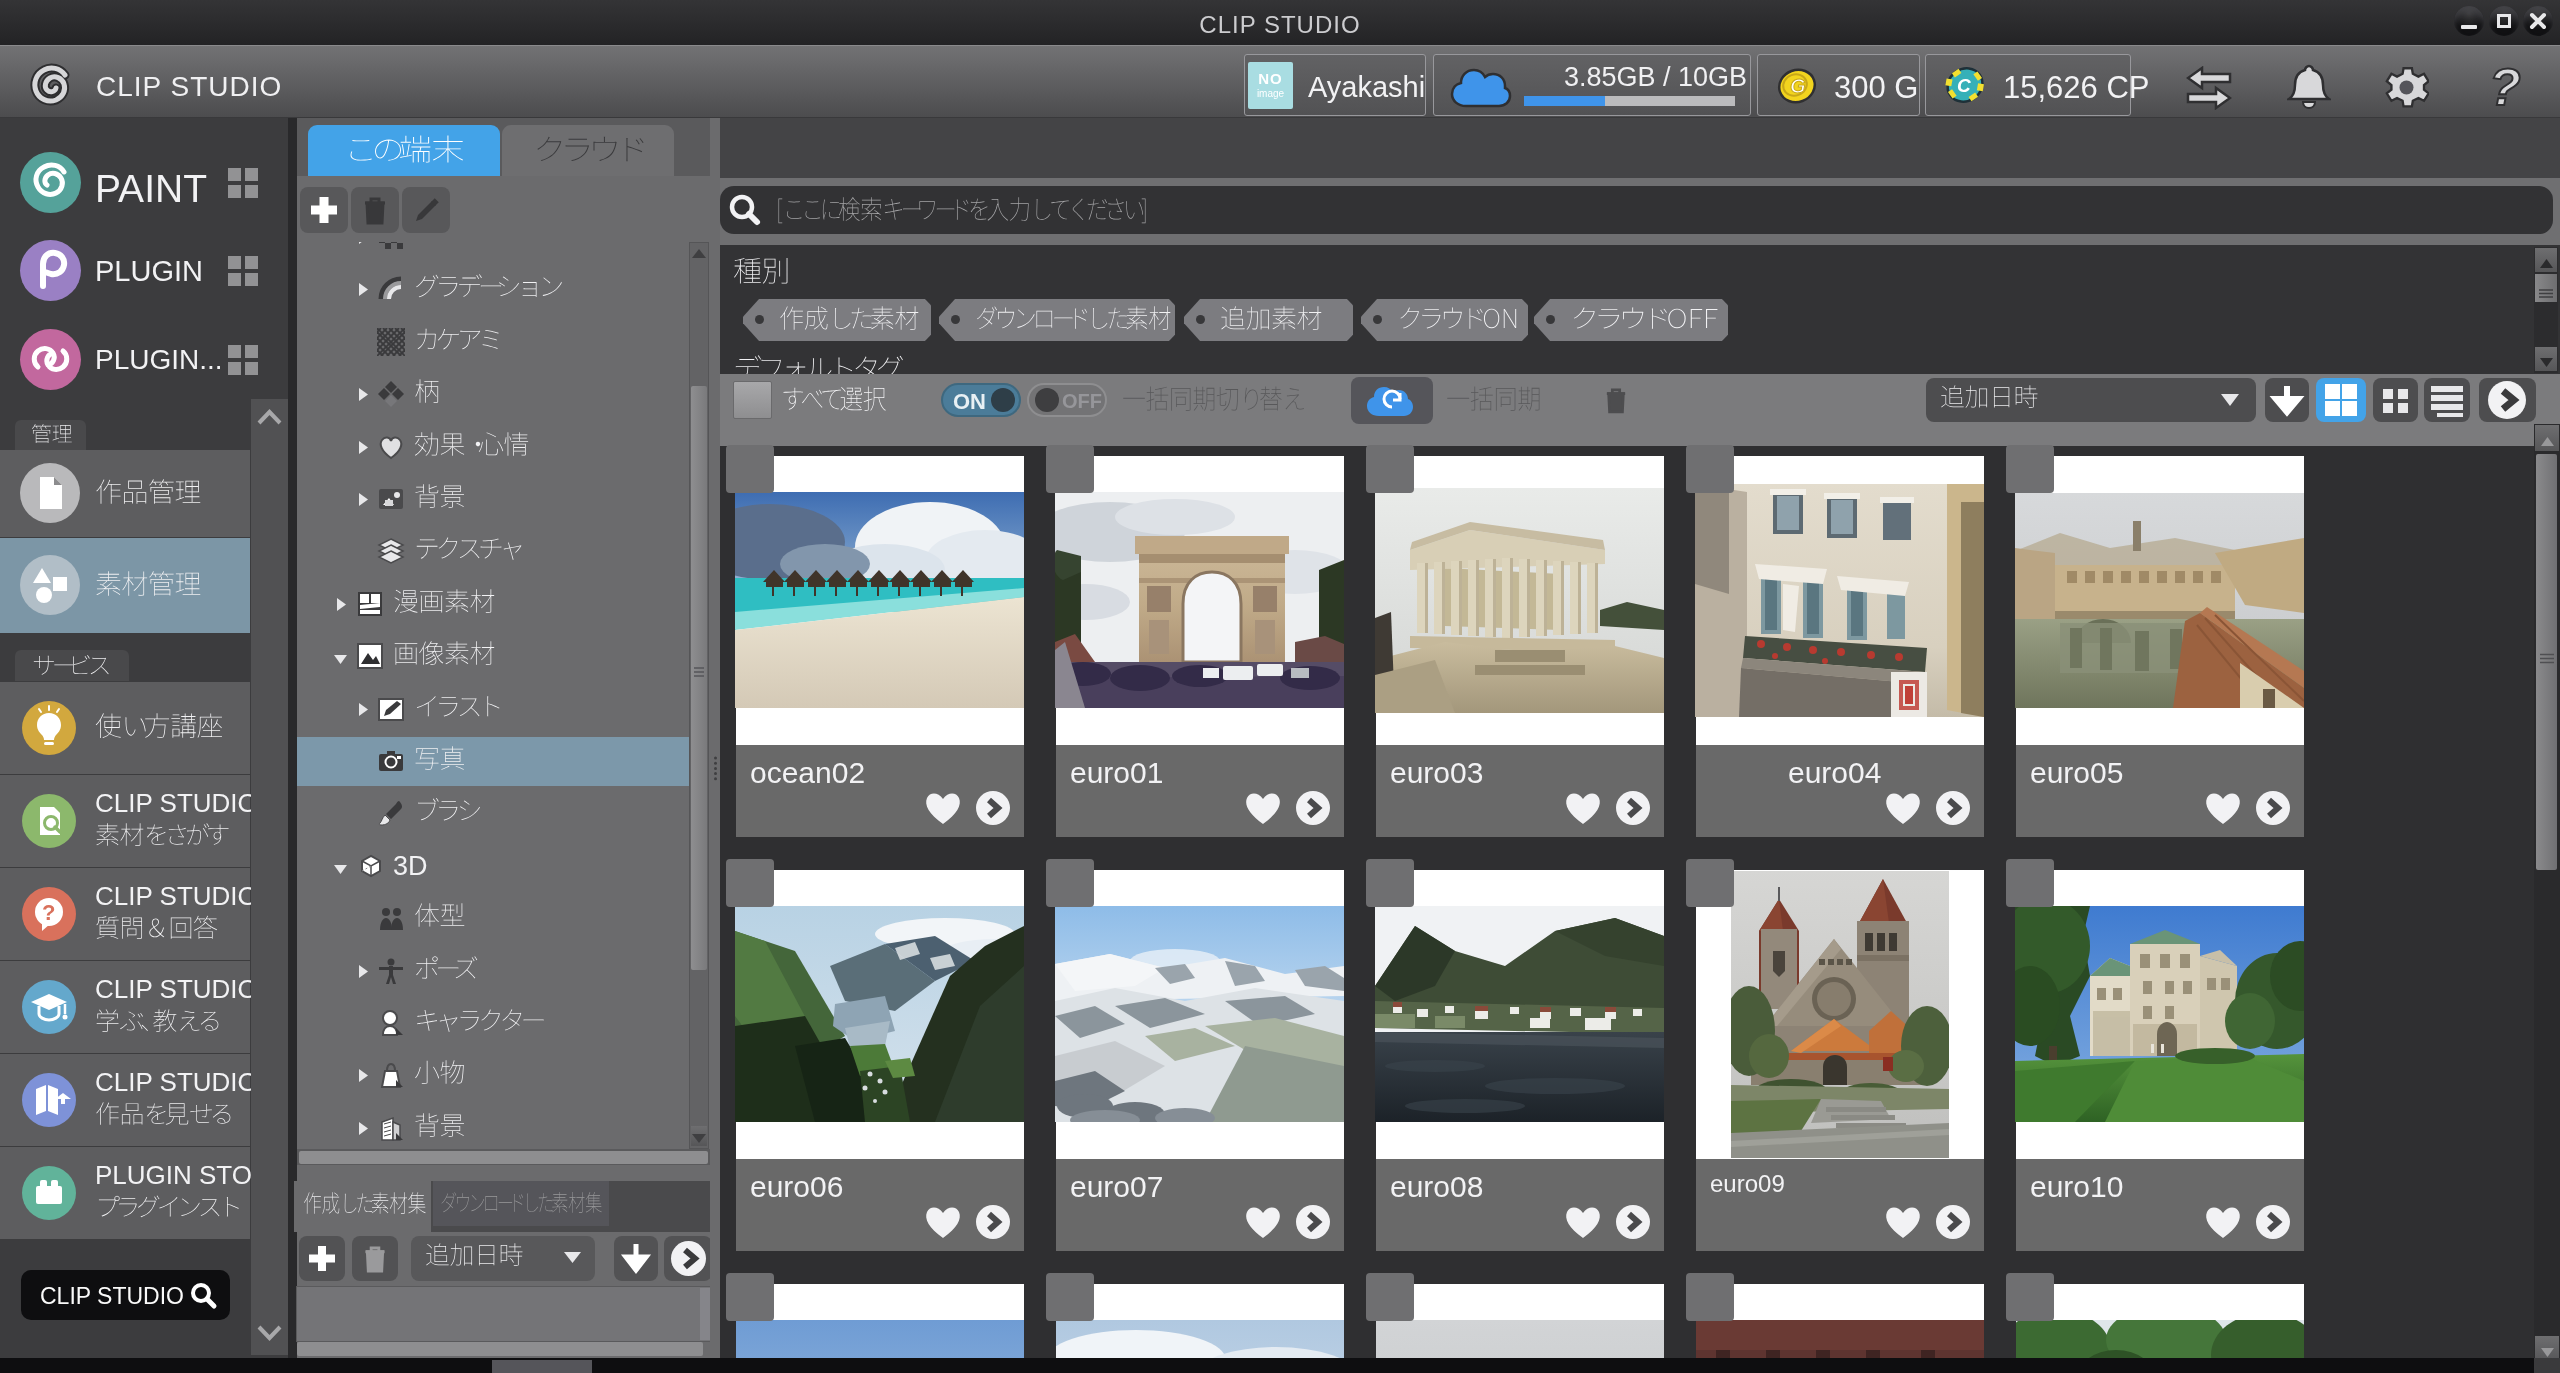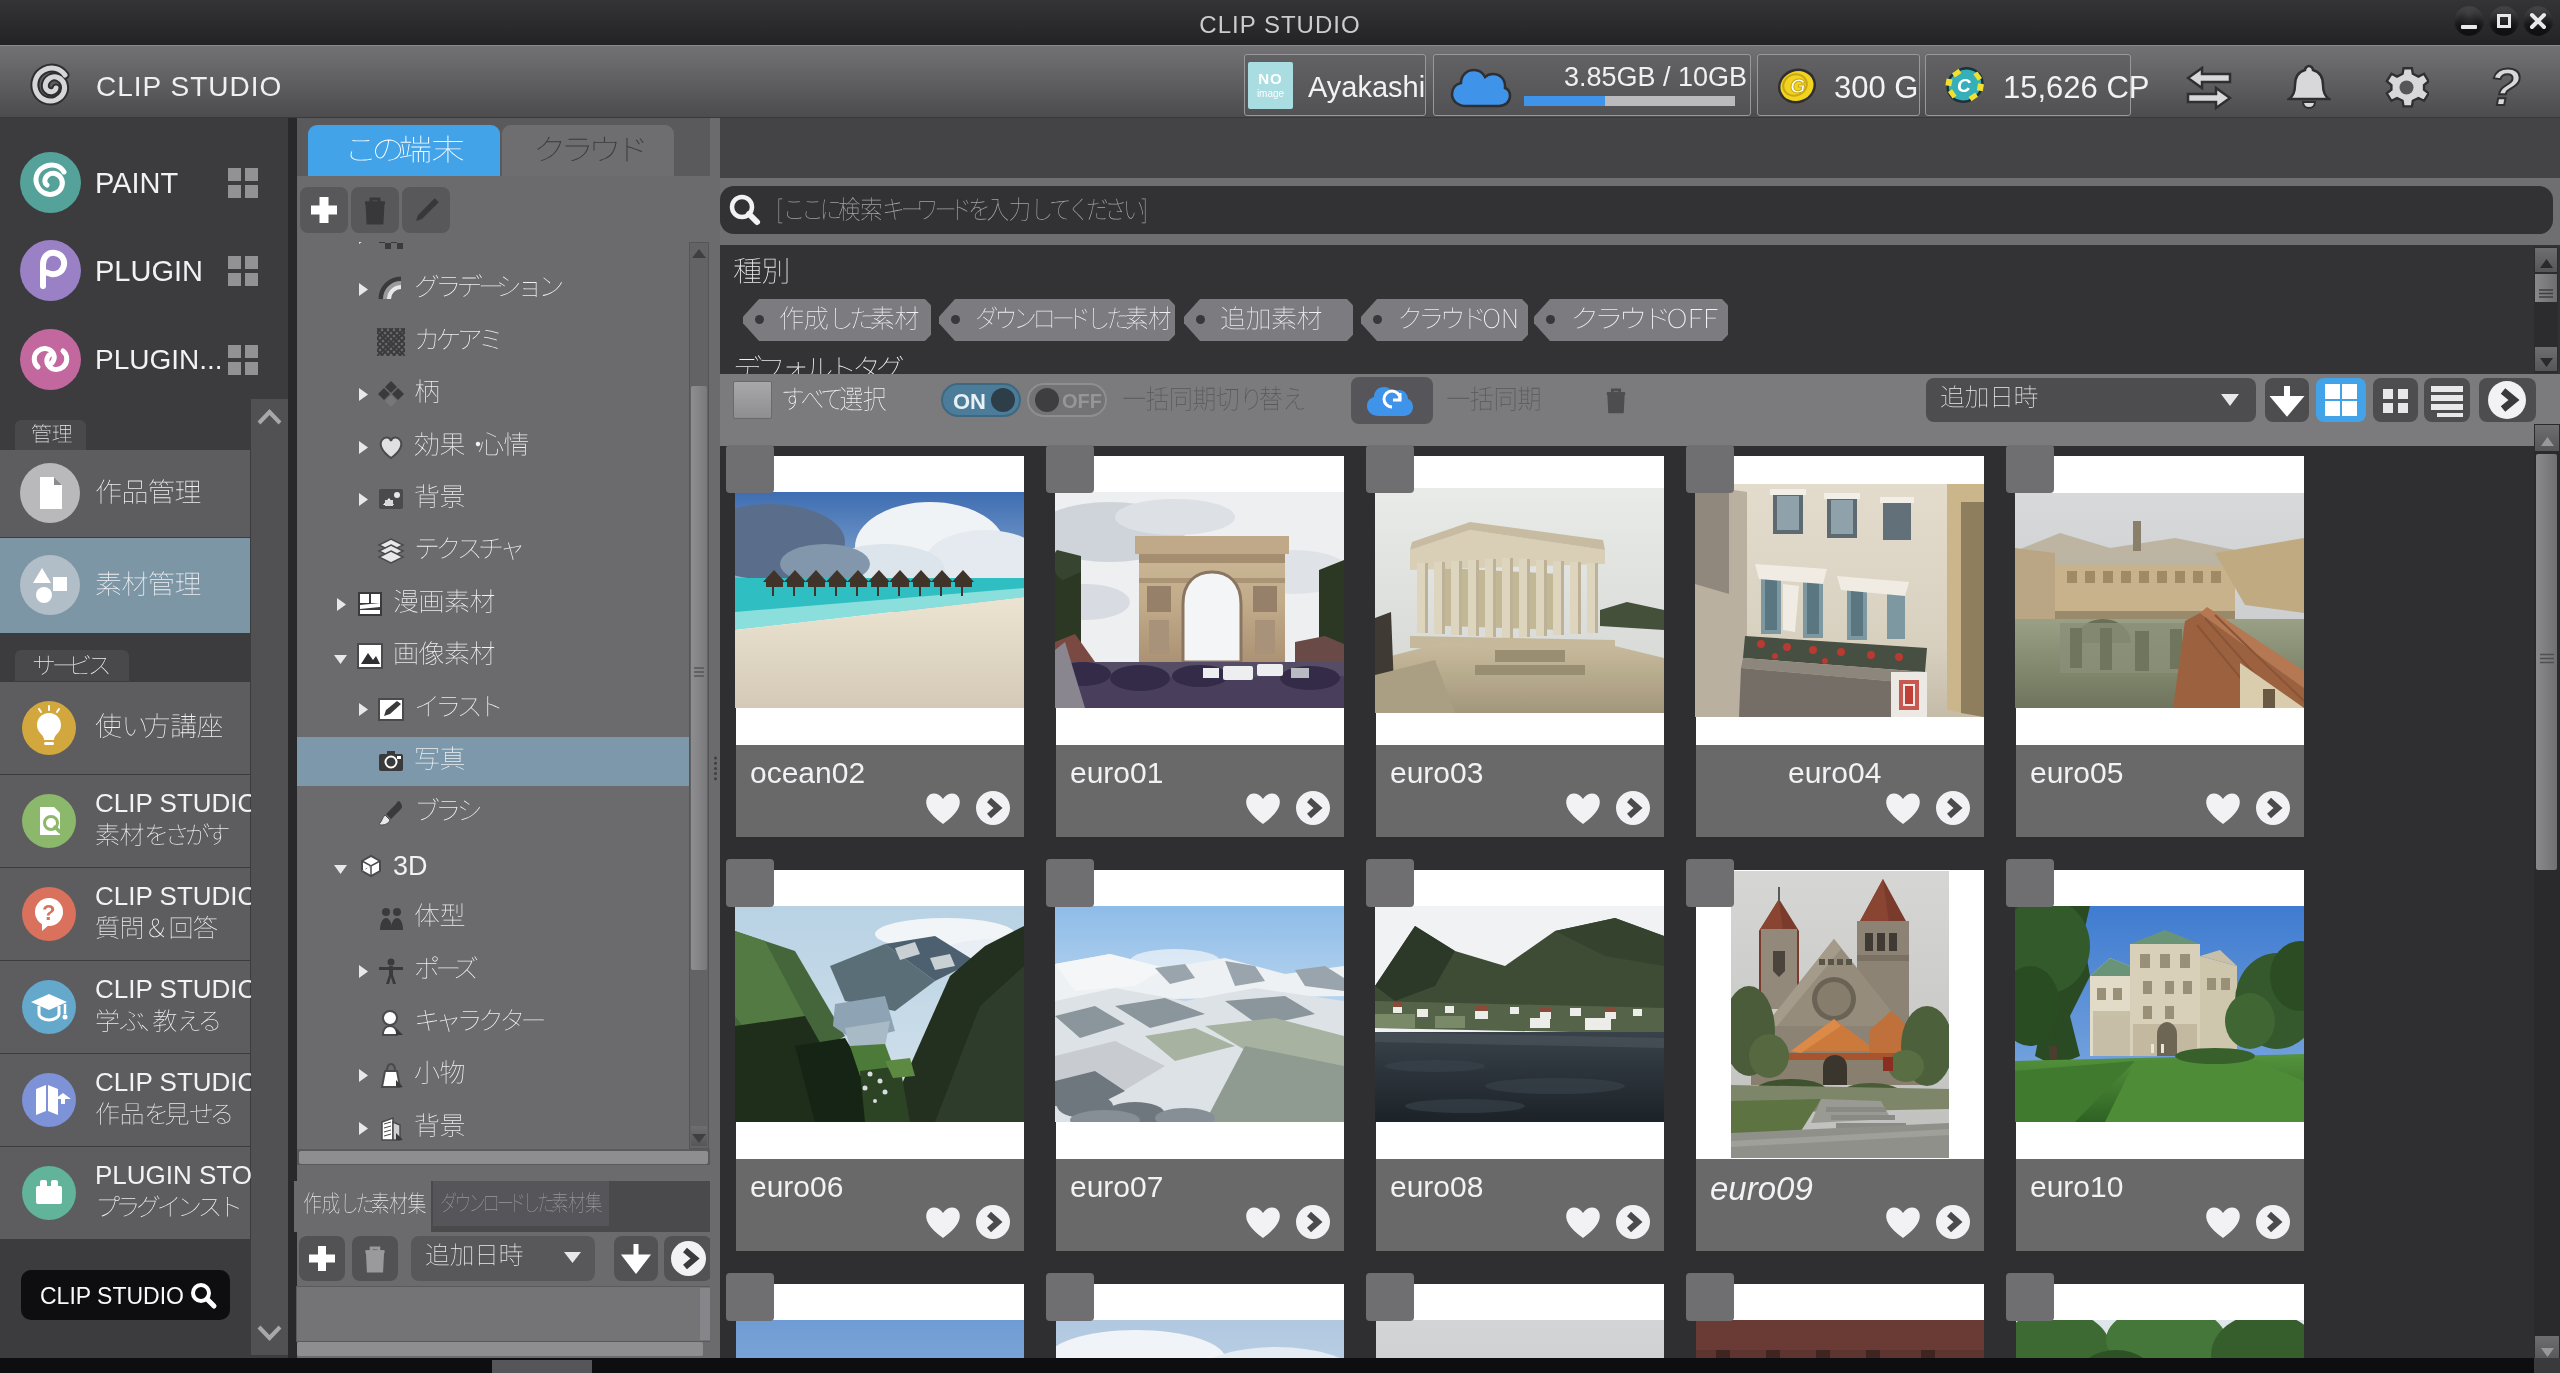--- a/index.html
+++ b/index.html
@@ -70,21 +70,21 @@
       <path d="M18 2 L27 2 L28 8 C30 9 32 10 34 11 L40 8 L45 16 L40 20 C40 22 40 23 40 25 L45 29 L40 37 L34 34 C32 35 30 36 28 37 L27 43 L18 43 L17 37 C15 36 13 35 11 34 L5 37 L0 29 L5 25 C5 23 5 22 5 20 L0 16 L5 8 L11 11 C13 10 15 9 17 8 Z" transform="translate(0,0) scale(0.93) translate(3,1.5)" fill="#d8d8da" stroke="#2f2f31" stroke-width="2.5"></path>
       <circle cx="22.5" cy="22.5" r="7" fill="#55555a"></circle>
     </svg></div>
 <div style="position:absolute;left:2487px;top:63px"><svg width="42" height="50" viewBox="0 0 42 50">
       <text x="2" y="42" font-size="52" font-weight="bold" font-style="italic" fill="#d8d8da" stroke="#2f2f31" stroke-width="2">?</text>
     </svg></div>
 <div style="position:absolute;left:0px;top:118px;width:288px;height:1240px;background:#3c3c3e;"></div>
 <div style="position:absolute;left:20px;top:152px;width:61px;height:61px;border-radius:50%;background:#55a29a"><svg width="61" height="61" viewBox="0 0 61 61">
       <path d="M44 20 C40 13 31 11 24 15 C16 19 14 28 18 35 C22 42 30 44 36 41 C42 38 44 31 41 26 C38 21 32 20 28 23 C24 26 24 31 27 33" fill="none" stroke="#fff" stroke-width="5" stroke-linecap="round"></path>
     </svg></div>
-<div style="position:absolute;left:95px;top:167px;font-size:29px;color:#f2f2f4;white-space:nowrap;">PAINT</div>
+<div style="position:absolute;left:95px;top:167px;font-size:39px;color:#f2f2f4;white-space:nowrap;">PAINT</div>
 <div style="position:absolute;left:228px;top:168px"><svg width="31" height="31" viewBox="0 0 31 31">
       <g fill="#929294">
         <rect x="0" y="0" width="13" height="13"></rect>
         <rect x="17" y="0" width="13" height="13"></rect>
         <rect x="0" y="17" width="13" height="13"></rect>
         <rect x="17" y="17" width="13" height="13"></rect>
       </g>
     </svg></div>
 <div style="position:absolute;left:20px;top:240px;width:61px;height:61px;border-radius:50%;background:#9a80c4"><svg width="61" height="61" viewBox="0 0 61 61">
       <path d="M23 46 L23 24 C23 17 28 12 35 13 C41 14 45 19 44 25 C43 31 38 35 31 34 L25 32" fill="none" stroke="#fff" stroke-width="6" stroke-linecap="round" stroke-linejoin="round"></path>
@@ -1425,21 +1425,21 @@
       <g fill="#8a8a84">
         <rect x="95" y="236" width="60" height="5"></rect>
         <rect x="100" y="244" width="64" height="5"></rect>
         <rect x="105" y="252" width="70" height="5"></rect>
       </g>
       <path d="M0 262 L218 252 L218 287 L0 287 Z" fill="#8f9089"></path>
       <path d="M0 270 L218 258 L218 264 L0 276 Z" fill="#9fa099"></path>
       <rect x="152" y="186" width="10" height="14" fill="#8a2e22"></rect>
     </svg></div>
 <div style="position:absolute;left:1696px;top:1159px;width:288px;height:92px;background:#696969"></div>
-<div style="position:absolute;left:1710px;top:1170px;font-size:33px;color:#f2f2f4;white-space:nowrap;font-style:italic;">euro09</div>
+<div style="position:absolute;left:1710px;top:1170px;font-size:24px;color:#f2f2f4;white-space:nowrap;">euro09</div>
 <div style="position:absolute;left:1883px;top:1204px"><svg width="40" height="36" viewBox="0 0 40 36">
       <path d="M20 34 C6 24 1 15 4 8 C7 2 15 2 20 9 C25 2 33 2 36 8 C39 15 34 24 20 34 Z" fill="#f2f2f4"></path>
     </svg></div>
 <div style="position:absolute;left:1936px;top:1205px;width:34px;height:34px;border-radius:50%;background:#f2f2f4"><svg width="34" height="34">
       <path d="M13 9 L22 17 L13 25" fill="none" stroke="#4a4a4c" stroke-width="6"></path>
     </svg></div>
 <div style="position:absolute;left:1686px;top:859px;width:48px;height:48px;background:#6f6f71;border-radius:4px"></div>
 <div style="position:absolute;left:2016px;top:870px;width:288px;height:381px;background:#fff"></div>
 <div style="position:absolute;left:2015px;top:906px;width:289px;height:216px"><svg width="289" height="216" viewBox="0 0 289 216" preserveAspectRatio="none">
       <linearGradient id="e10sky" x1="0" y1="0" x2="0" y2="1">

